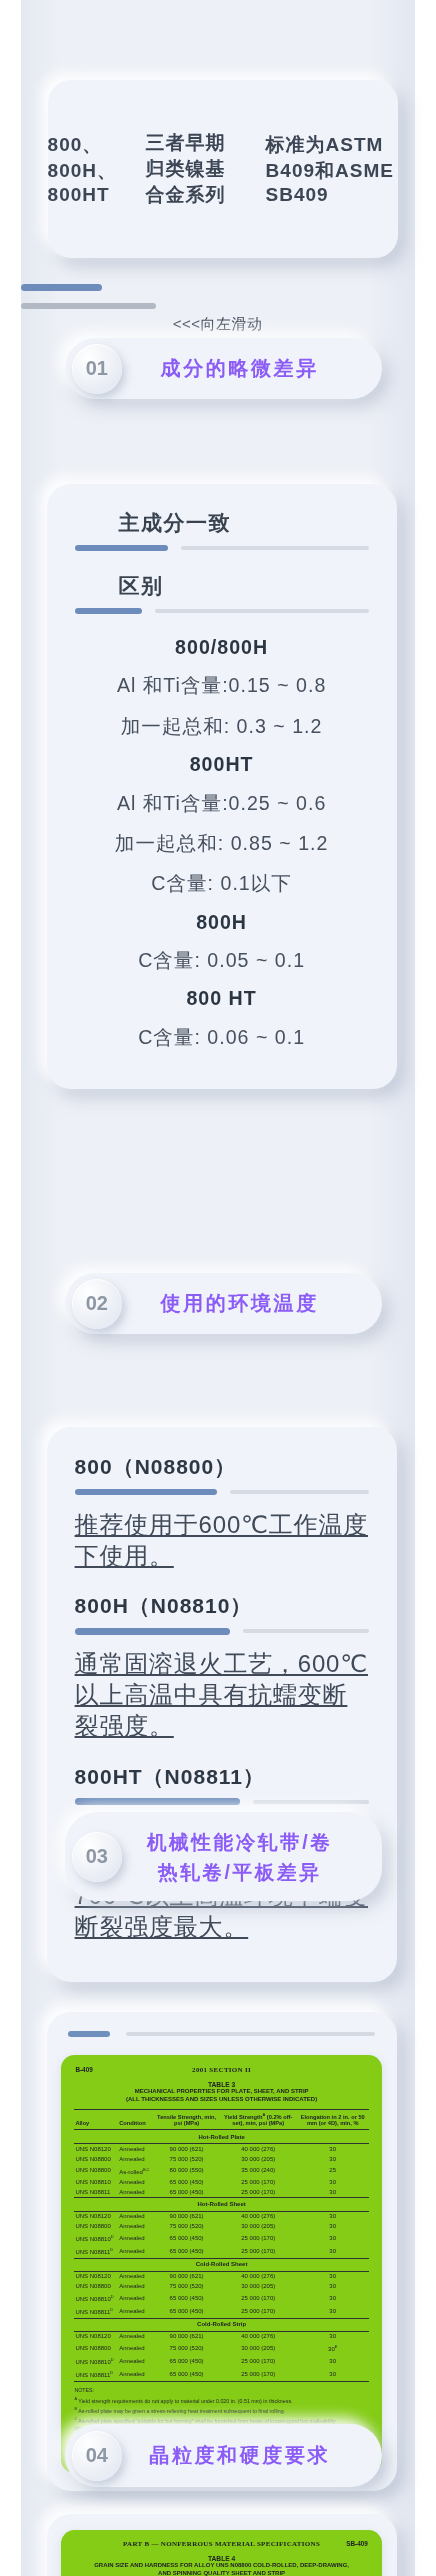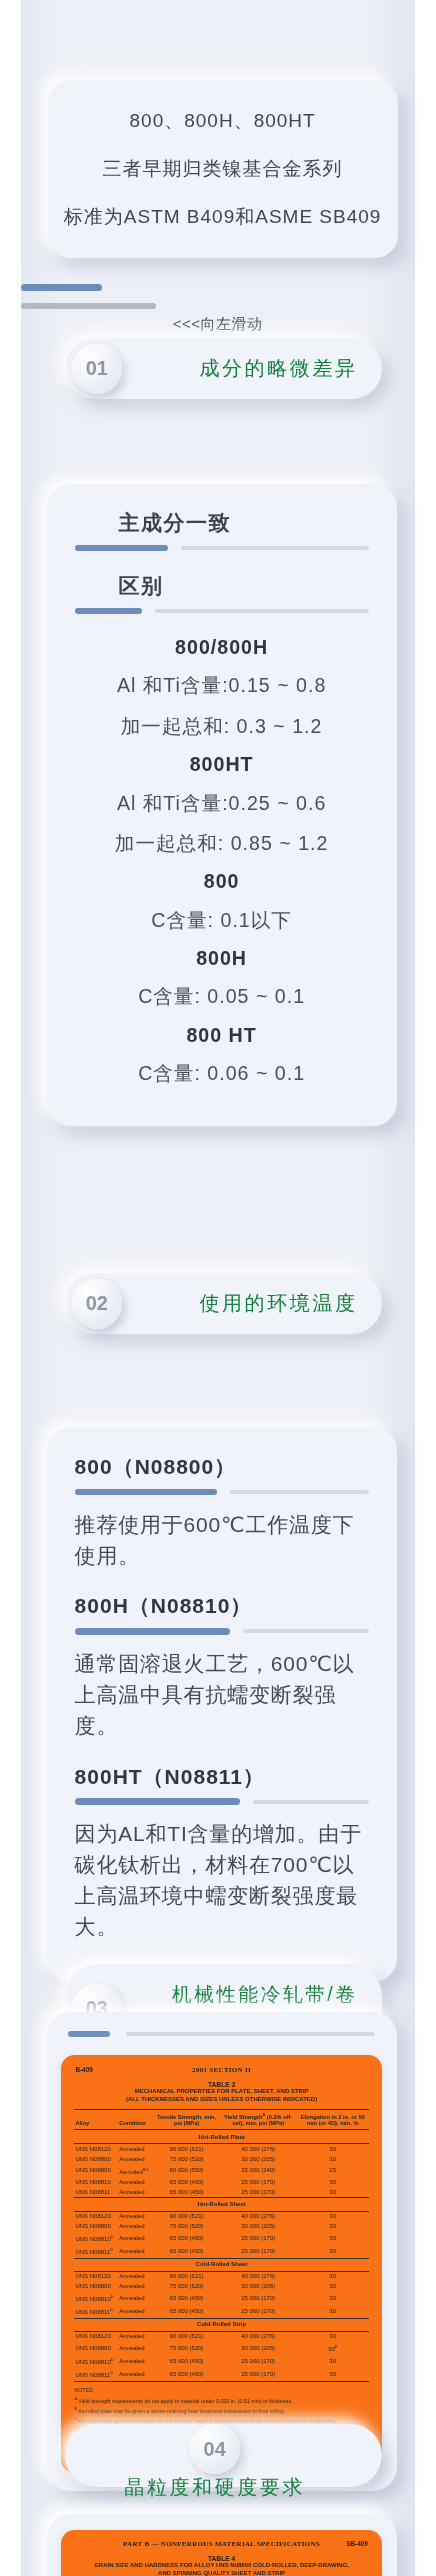--- a/index.html
+++ b/index.html
@@ -3,60 +3,60 @@
 <meta charset="utf-8">
 <style>
   html,body{margin:0;padding:0;}
   body{width:436px;height:4122px;background:#ffffff;font-family:"Liberation Sans","DejaVu Sans",sans-serif;position:relative;overflow:hidden;}
   .strip{position:absolute;left:20.6px;top:0;width:394px;height:4087px;
     background:linear-gradient(90deg,#e4e9f1 0%,#edf0f6 10%,#edf0f6 88%,#e2e7f1 100%);}
   .strip > *{position:absolute;box-sizing:border-box;}
   .neu{background:#f0f3f9;box-shadow:-6.2px -6.2px 13.4px rgba(255,255,255,.95),7.2px 8.2px 15.5px rgba(165,176,196,.5);}
   
   .intro-card{left:27px;top:80px;width:350px;height:178px;border-radius:23px;
-    display:flex;flex-direction:column;justify-content:center;align-items:center;gap:21.6px;
-    font-size:19px;color:#3d4655;letter-spacing:1px;}
+    display:flex;flex-direction:row;justify-content:center;align-items:center;gap:21.6px;
+    font-size:19px;color:#3d4655;letter-spacing:1px;font-weight:bold;}
   .bar{border-radius:3.6px;}
   .top-bar1{left:0;top:284px;width:81px;height:6.7px;background:#6d8cbb;}
   .top-bar2{left:0;top:303px;width:135px;height:5.7px;background:#b2b8c4;}
   .slide-hint{left:0;width:394px;top:315px;text-align:center;font-size:15px;color:#3e4757;letter-spacing:0.5px;}
   
   .sec-pill{left:44px;width:317px;height:61px;border-radius:33px;display:flex;align-items:center;padding:0 24px 0 7.2px;}
   .sec-circle{width:50px;height:50px;border-radius:50%;flex:0 0 auto;
     background:radial-gradient(circle at 32% 28%,#ffffff,#e7ebf3 72%);
     box-shadow:3.6px 4.6px 8.2px rgba(168,178,198,.55), inset 0.5px 1px 1.5px #fff;
     display:flex;align-items:center;justify-content:center;font-size:20px;font-weight:bold;color:#8e97a6;}
-  .sec-label{flex:1;text-align:right;font-size:20px;font-weight:400;color:#15803d;letter-spacing:2.6px;}
-  #pill-01{top:338px;} #pill-02{top:1273px;} #pill-03{top:1964px;height:89px;} #pill-04{top:2424px;height:63px;flex-direction:column;}
+  .sec-label{flex:1;text-align:center;font-size:20px;font-weight:700;color:#8b5cf6;letter-spacing:2.6px;}
+  #pill-01{top:338px;} #pill-02{top:1273px;} #pill-03{top:1812px;height:89px;} #pill-04{top:2424px;height:63px;}
   #pill-03 .sec-label{font-size:19.6px;line-height:30px;}
   
   .card{left:26px;width:350px;border-radius:24px;padding:25px 28px;}
   #card-comp{top:484px;}
   #card-temp{top:1427px;padding-top:26px;}
   #wrap3{top:2012px;padding:15.5px 14.4px 18.5px;}
   #wrap4{top:2514px;padding:15.5px 14.4px 27px;}
   .h1{font-size:21px;font-weight:bold;color:#39434f;letter-spacing:1.5px;margin-left:44px;}
   .h1.mt{margin-top:20.6px;}
   .ul-row{display:flex;align-items:center;gap:13.4px;margin-top:7.7px;}
   .ul-blue{height:6.7px;border-radius:3.6px;background:#6d8cbb;flex:0 0 auto;}
   .ul-gray{flex:1;height:4.1px;border-radius:2.1px;background:#d6dbe3;}
   .center-vals{margin-top:21.6px;text-align:center;font-size:19.6px;color:#47505f;letter-spacing:1px;}
   .cv-line{margin-bottom:16px;}
   .diff-line{margin-bottom:13.4px;}
   .diff-head{font-weight:bold;color:#2c3643;margin-bottom:13.4px;}
   
   .t-head{font-size:21px;font-weight:bold;color:#2e3845;letter-spacing:1px;}
-  .t-body{margin:13.4px 0 21.6px;font-size:21px;line-height:31px;color:#404a59;letter-spacing:0.8px;}
+  .t-body{margin:13.4px 0 21.6px;font-size:24px;line-height:31px;color:#404a59;letter-spacing:0.8px;text-decoration:underline;}
   .t-body.last{margin-bottom:15px;}
   
   .bars-row{display:flex;align-items:center;gap:15.5px;padding:3.1px 7.2px;}
   .b-blue{width:42px;height:6.2px;border-radius:3.1px;background:#6f8fbd;flex:0 0 auto;}
   .b-gray{flex:1;height:4.1px;border-radius:2.1px;background:#d5dae2;}
   
-  .doc-card{background:#f97316;border-radius:13.4px;padding:10.3px 13.4px 12.4px;box-shadow:0 3.1px 9.3px rgba(150,160,180,.25);color:#202326;}
+  .doc-card{background:#84cc16;border-radius:13.4px;padding:10.3px 13.4px 12.4px;box-shadow:0 3.1px 9.3px rgba(150,160,180,.25);color:#202326;}
   #wrap3 .doc-card{margin-top:15.5px;}
   .dmeta{position:relative;height:10.3px;}
   .dcode{position:absolute;top:0;font-weight:bold;font-size:6.4px;}
   .dcode.left{left:1px;} .dcode.right{right:1px;}
   .dhead{display:block;text-align:center;font-family:"Liberation Serif","DejaVu Serif",serif;font-weight:bold;font-size:7px;letter-spacing:0.3px;}
   .dtitle{text-align:center;font-weight:bold;font-size:6.7px;margin-top:5.2px;}
   .dsub{text-align:center;font-weight:bold;font-size:6px;line-height:7.7px;}
   table.dt{border-collapse:collapse;width:100%;margin-top:5.2px;font-size:6px;border-bottom:0.8px solid #2e3133;}
   table.dt th{font-weight:bold;font-size:5.7px;line-height:6.7px;border-top:0.8px solid #2e3133;border-bottom:0.8px solid #2e3133;padding:2.1px 1px;vertical-align:bottom;}
   table.dt td{padding:1.5px 1px;line-height:7px;}
@@ -99,21 +99,20 @@
       <div class="ul-blue" style="width:67px"></div>
       <div class="ul-gray"></div>
     </div>
     <div class="center-vals" id="diff-lines">
         <div class="diff-head">800/800H</div>
         <div class="diff-line">Al 和Ti含量:0.15 ~ 0.8</div>
         <div class="diff-line">加一起总和: 0.3 ~ 1.2</div>
         <div class="diff-head">800HT</div>
         <div class="diff-line">Al 和Ti含量:0.25 ~ 0.6</div>
         <div class="diff-line">加一起总和: 0.85 ~ 1.2</div>
-        <div class="diff-head">800</div>
         <div class="diff-line">C含量: 0.1以下</div>
         <div class="diff-head">800H</div>
         <div class="diff-line">C含量: 0.05 ~ 0.1</div>
         <div class="diff-head">800 HT</div>
         <div class="diff-line">C含量: 0.06 ~ 0.1</div>
       </div>
   </div>
 
   <div class="sec-pill neu" id="pill-02">
     <div class="sec-circle">

